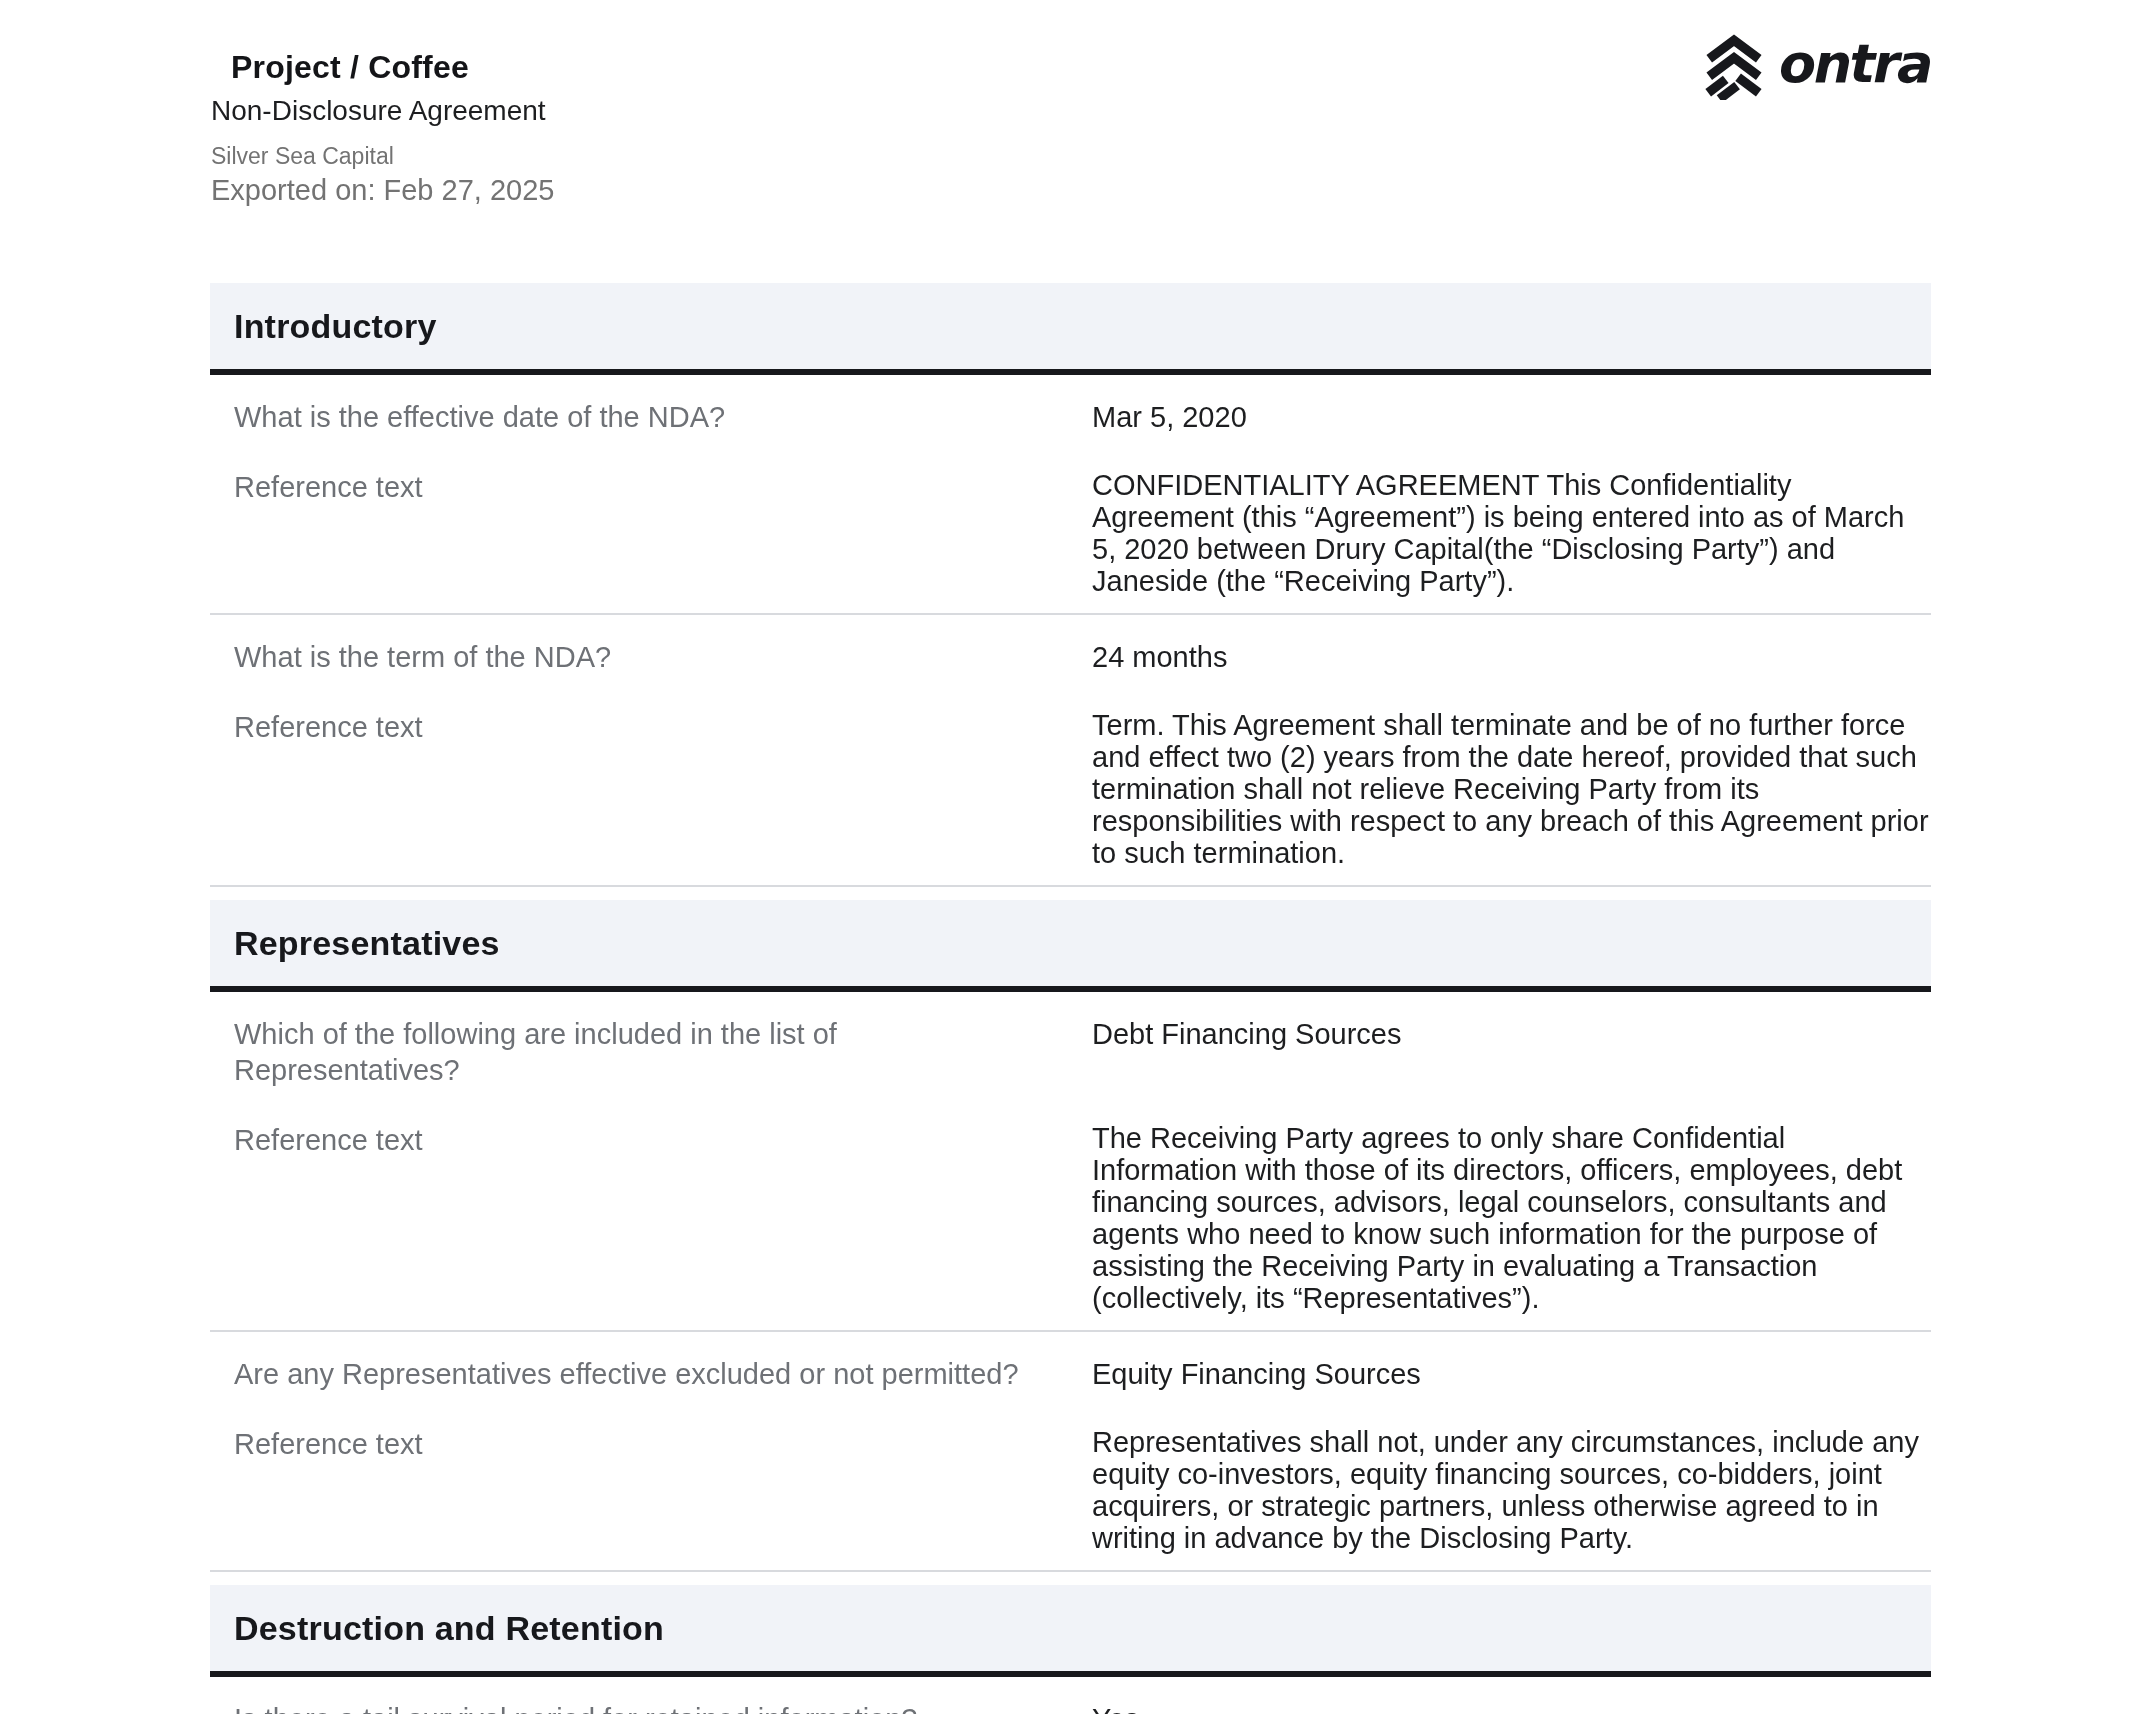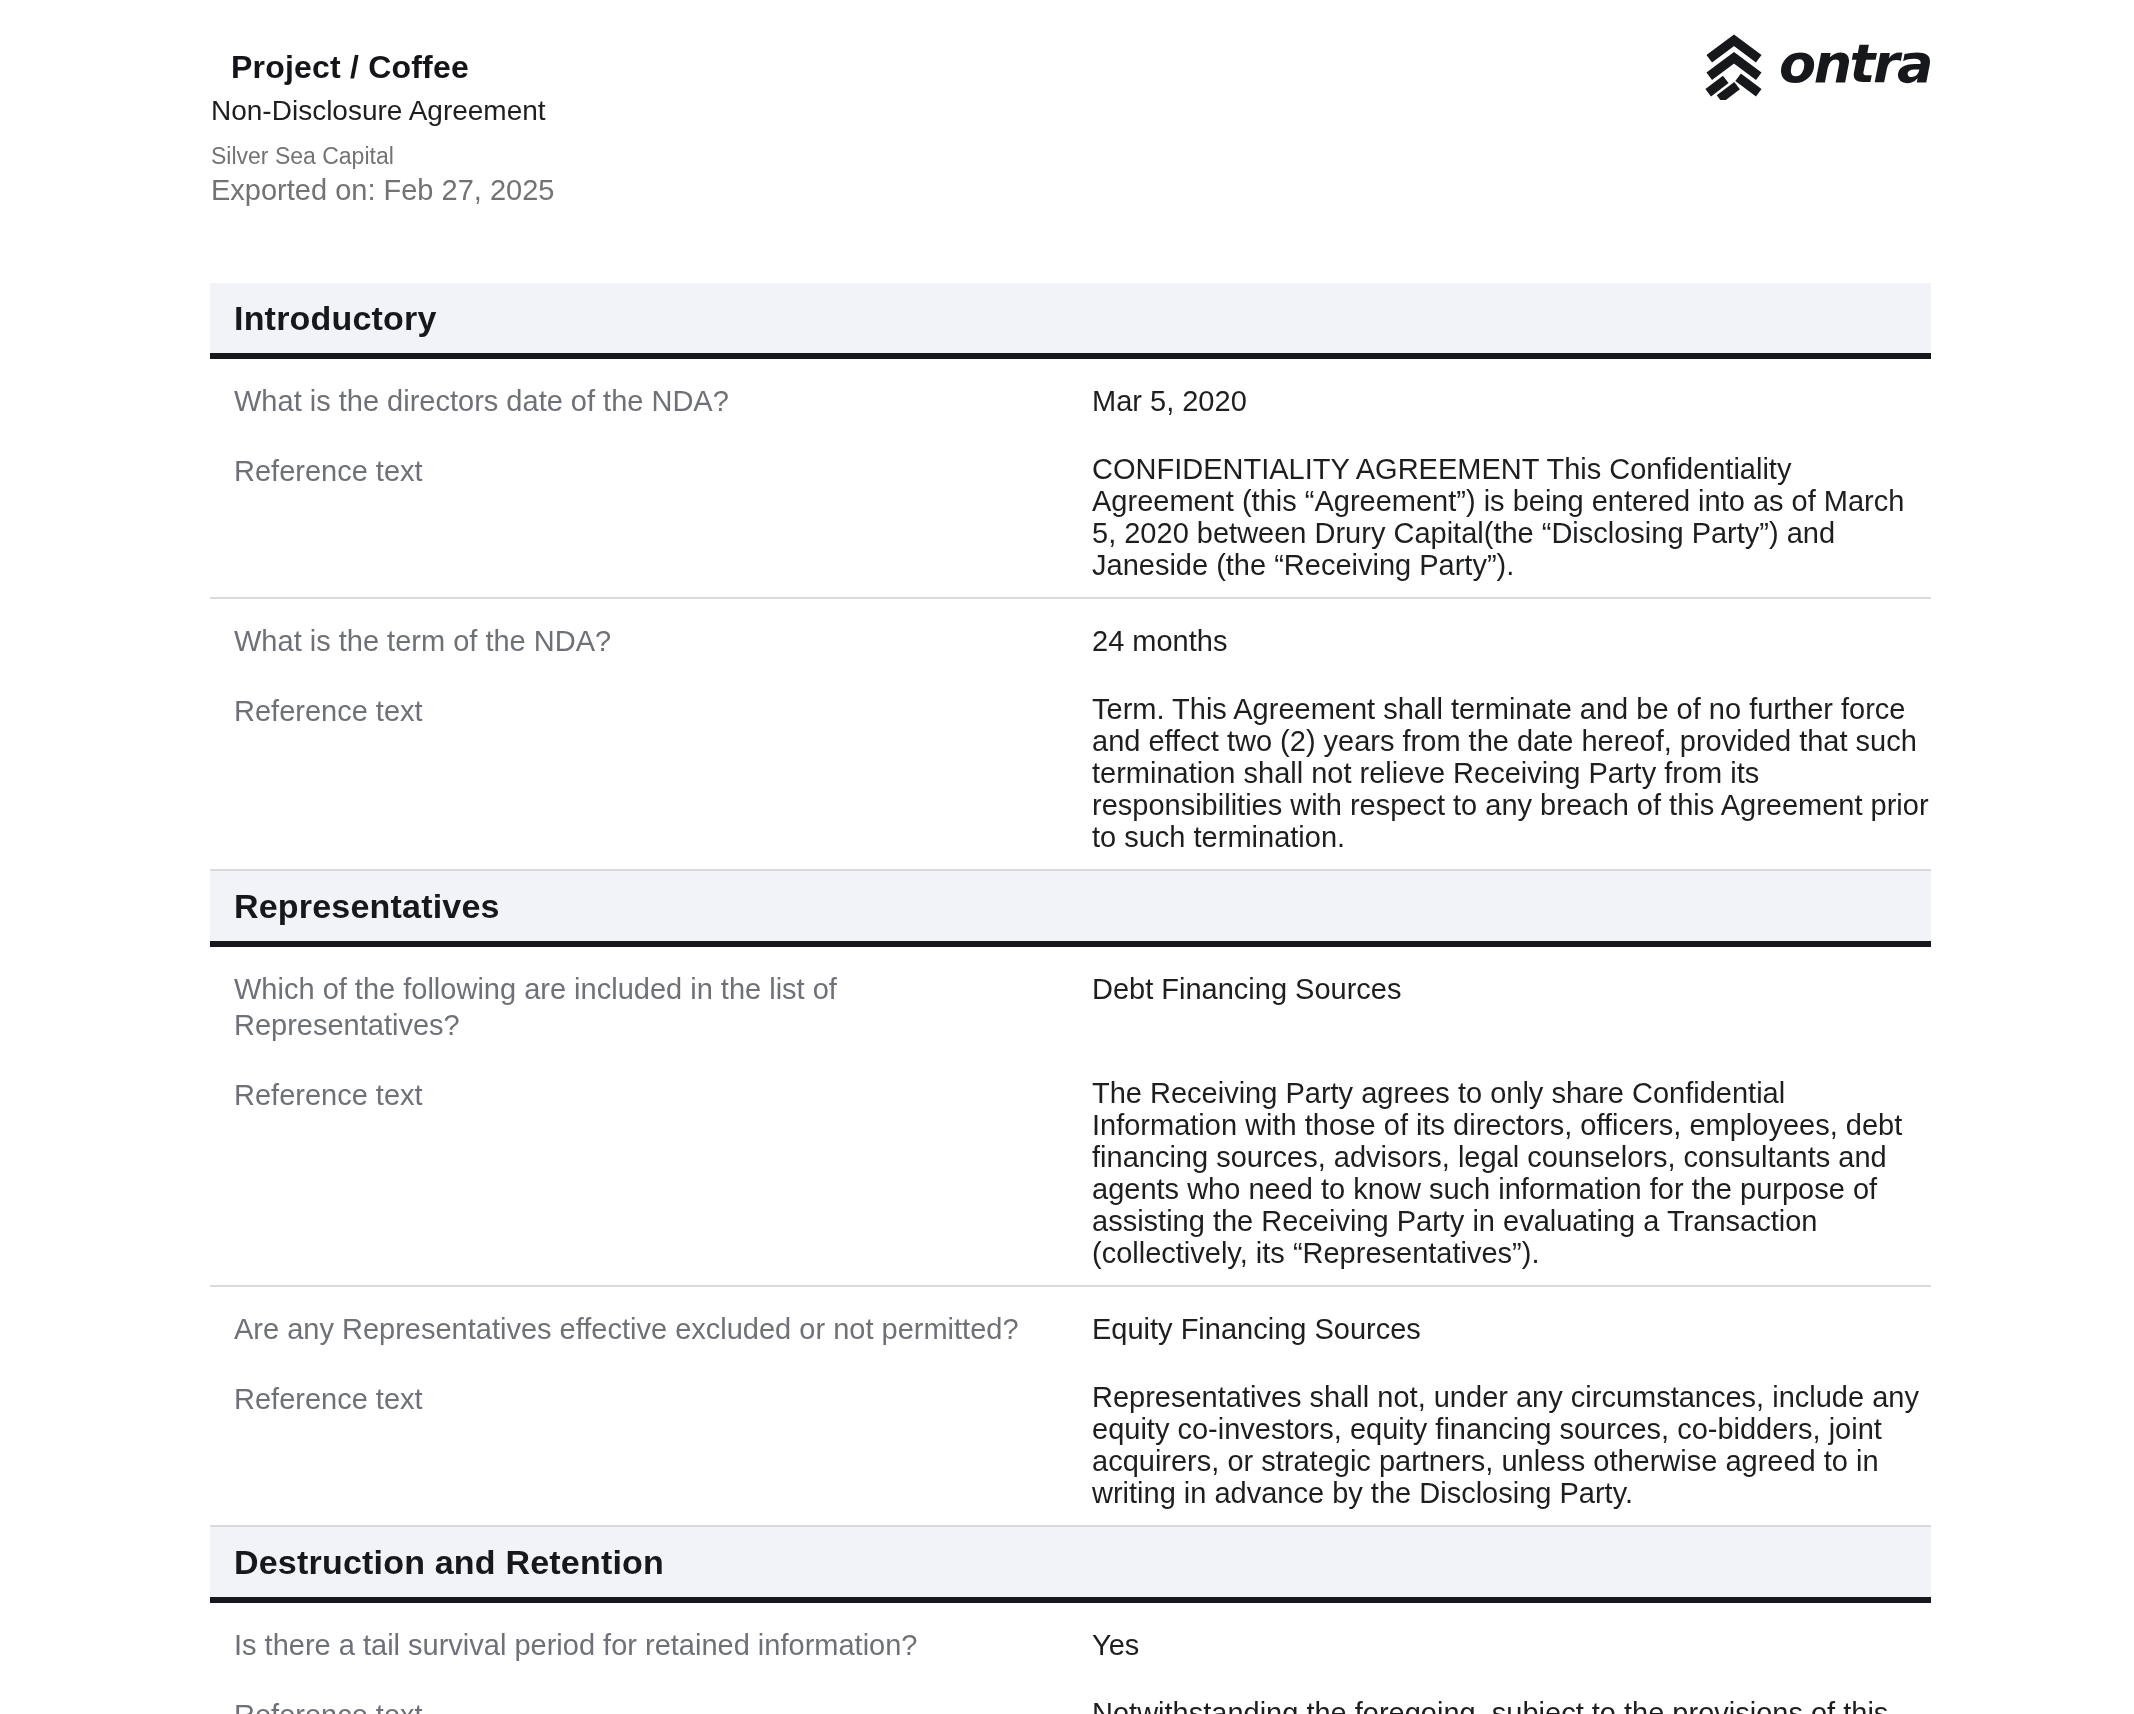--- a/index.html
+++ b/index.html
@@ -20,24 +20,25 @@
 
   .logo { position:absolute; top:-14px; right:0; display:flex; align-items:center; gap:14px;font-style:italic; }
   .logo svg { display:block; }
   .logo-word { font-family:"DejaVu Sans", sans-serif; font-weight:bold; font-size:54px; color:#17181c; letter-spacing:-2.5px; line-height:1; padding-bottom:6px; }
 
   
   .qa-table { margin:79px 203px 0 210px; }
 
   .section-band {
     background:#f1f3f8;
-    height:76px;
+    height:92px;
     display:flex; align-items:center;
     padding-left:24px;
     border-bottom:6px solid #17181c;
+    margin-top:13px;
   }
   .section-band h2 { font-size:34px; font-weight:bold; color:#17181c; letter-spacing:0.2px; }
 
   .qa-row {
     display:grid;
     grid-template-columns:882px 1fr;
     row-gap:34px;
     padding:24px 0 16px 0;
     border-bottom:2px solid #d8dade;
   }
@@ -74,21 +75,21 @@
   </header>
 
   <main class="qa-table">
 
     <section>
       <div class="section-band">
         <h2>Introductory</h2>
       </div>
 
       <div class="qa-row">
-        <div class="q">What is the directors date of the NDA?</div>
+        <div class="q">What is the effective date of the NDA?</div>
         <div class="a">Mar 5, 2020</div>
         <div class="ref-label">Reference text</div>
         <div class="ref">CONFIDENTIALITY AGREEMENT This Confidentiality Agreement (this “Agreement”) is being entered into as of March 5, 2020 between Drury Capital(the “Disclosing Party”) and Janeside (the “Receiving Party”).</div>
       </div>
 
       <div class="qa-row">
         <div class="q">What is the term of the NDA?</div>
         <div class="a">24 months</div>
         <div class="ref-label">Reference text</div>
         <div class="ref">Term. This Agreement shall terminate and be of no further force and effect two (2) years from the date hereof, provided that such termination shall not relieve Receiving Party from its responsibilities with respect to any breach of this Agreement prior to such termination.</div>

